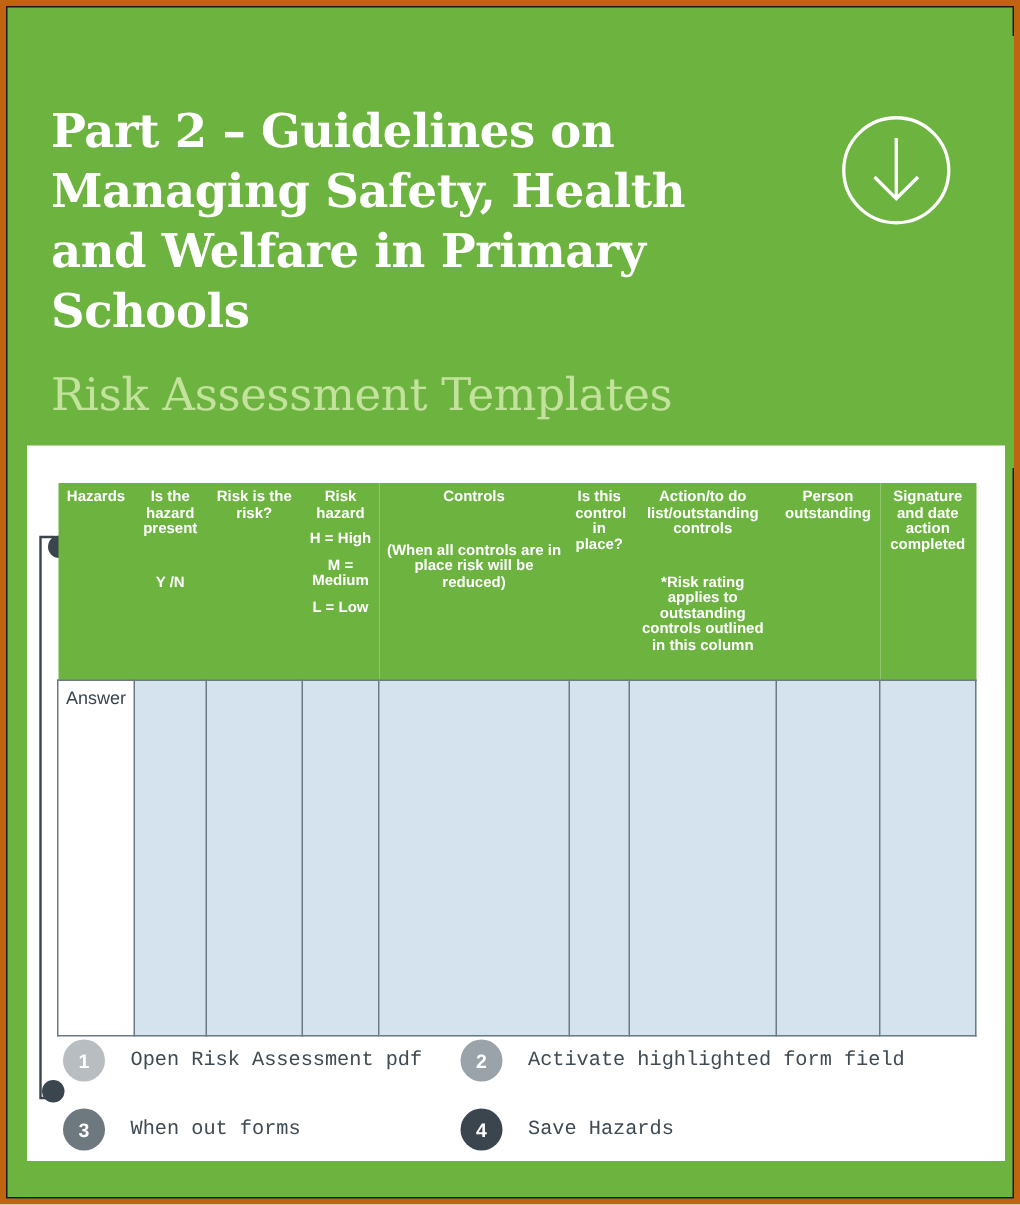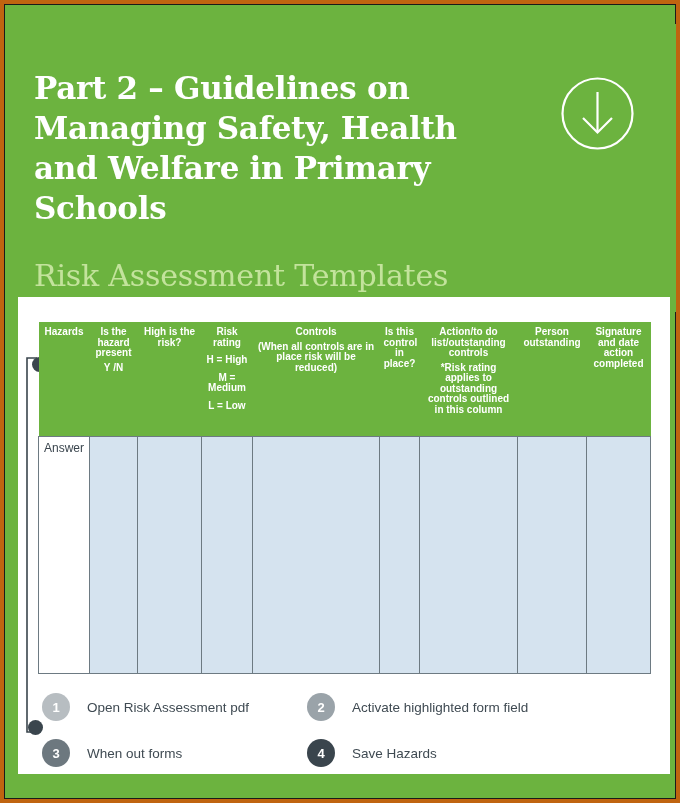--- a/index.html
+++ b/index.html
@@ -44,21 +44,20 @@
   }
   .hero-subtitle {
     position: absolute;
     left: 25px;
     top: 222px;
     color: #c3e39c;
     font-family: "DejaVu Serif", "Liberation Serif", serif;
     font-size: 30px;
     line-height: 36px;
     letter-spacing: -0.2px;
-    margin-top: 12px;
   }
   .download-badge {
     position: absolute;
     left: 551px;
     top: 52px;
     width: 75px;
     height: 75px;
   }
   
   .panel {
@@ -103,21 +102,21 @@
     line-height: 10.5px;
     font-weight: bold;
     text-align: center;
     vertical-align: top;
     padding: 5px 4px 17px 4px;
     height: 92px;
     border: none;
   }
   .rat th .sub {
     display: block;
-    margin-top: 4px;
+    margin-top: 25px;
     font-weight: bold;
   }
   .rat th .sub.tight { margin-top: 7px; }
   .rat td {
     background: #d5e3ef;
     border: 1px solid #6d7a82;
     height: 228px;
     vertical-align: top;
     padding: 4px 5px;
   }
@@ -155,20 +154,21 @@
     display: flex;
     align-items: center;
     justify-content: center;
     flex: none;
   }
   .step-label {
     margin-left: 17px;
     color: #3f4a52;
     font-size: 13.5px;
     white-space: nowrap;
+    font-family: Liberation Mono, monospace;
   }
 </style>
 </head>
 <body>
 
 <div class="page">
 
   <div class="hero">
     <div class="hero-title">Part 2 – Guidelines on Managing Safety, Health and Welfare in Primary Schools</div>
     <div class="hero-subtitle">Risk Assessment Templates</div>
@@ -207,24 +207,24 @@
     <thead>
       <tr>
         <th>
           <span>Hazards</span>
         </th>
         <th>
           <span>Is the hazard present</span>
           <span class="sub">Y /N</span>
         </th>
         <th>
-          <span>High is the risk?</span>
-        </th>
-        <th>
-          <span>Risk rating</span>
+          <span>Risk is the risk?</span>
+        </th>
+        <th>
+          <span>Risk hazard</span>
           <span class="sub tight">H = High</span>
           <span class="sub tight">M = Medium</span>
           <span class="sub tight">L = Low</span>
         </th>
         <th>
           <span>Controls</span>
           <span class="sub">(When all controls are in place risk will be reduced)</span>
         </th>
         <th>
           <span>Is this control in place?</span>

